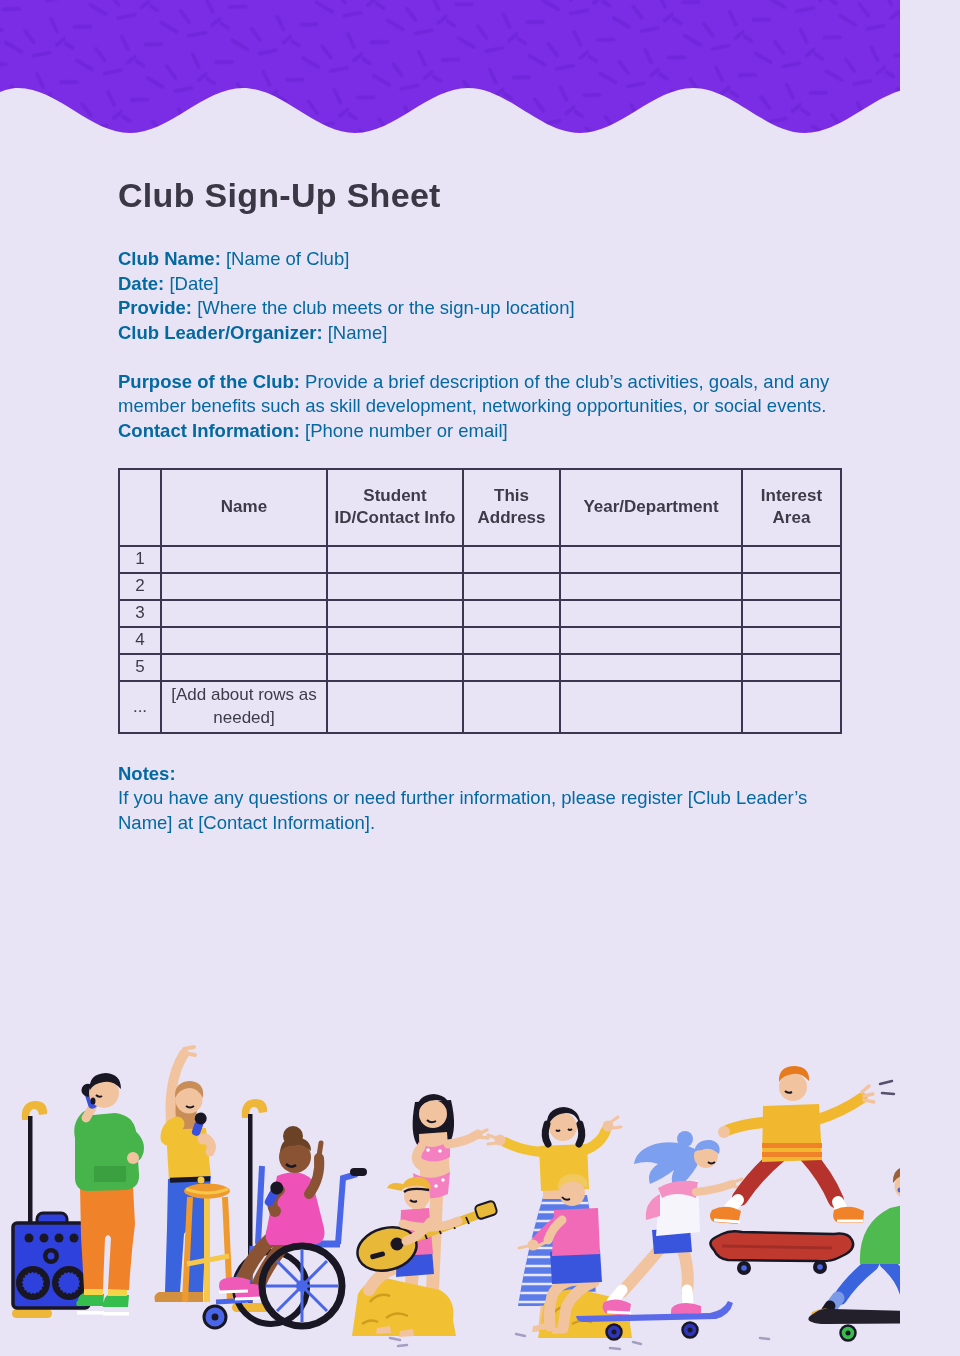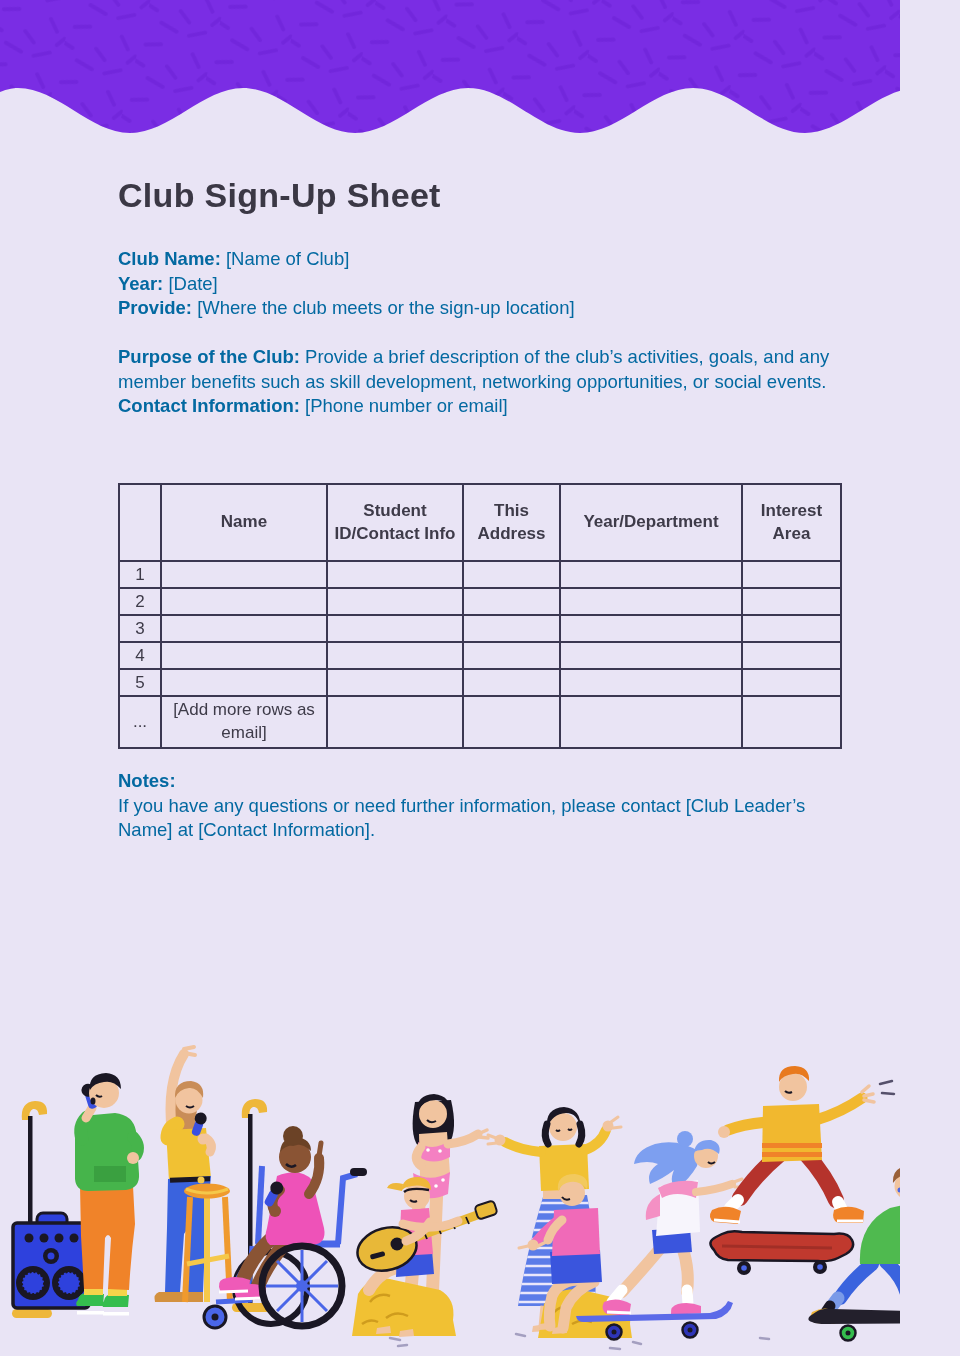--- a/index.html
+++ b/index.html
@@ -30,37 +30,36 @@
     letter-spacing: .3px;
     margin: 0 0 32px 0;
   }
   .line { font-size: 18.5px; line-height: 24.5px; color: #0369a1; }
   .line strong { font-weight: 700; }
   .spacer { height: 24.5px; }
   table.signup {
     border-collapse: collapse;
     table-layout: fixed;
     width: 722px;
-    margin-top: 40px;
   }
   table.signup th, table.signup td {
     border: 2px solid #3b3751;
     font-size: 17px;
     color: #3e3b49;
     text-align: center;
     vertical-align: middle;
     padding: 2px 4px;
     overflow: hidden;
   }
   table.signup thead th { font-weight: 700; height: 77px; line-height: 1.3; }
   table.signup tbody tr { height: 27px; }
   table.signup tbody tr.tall { height: 52px; }
   td.rownum { font-size: 17px; }
   td.addmore { font-size: 17.5px; line-height: 1.35; }
-  .notes { margin-top: 20px; }
+  .notes { margin-top: 28px; }
   .notes .line { font-size: 18.5px; line-height: 24.5px; }
   .illustration { position: absolute; left: 0; bottom: 0; width: 960px; height: 316px; display: block; }
 </style>
 </head>
 <body>
 
 <div class="page">
 
   <svg class="wave" viewBox="0 0 960 140" preserveAspectRatio="none" aria-hidden="true">
     <defs>
@@ -69,22 +68,23 @@
       </pattern>
     </defs>
     <path d="M0 92 C8 89 12 88 18 88 C58 88 90 133 130 133 C170 133 203 88 243 88 C283 88 315 133 355 133 C395 133 428 88 468 88 C508 88 540 133 580 133 C620 133 653 88 693 88 C733 88 765 133 805 133 C845 133 878 88 918 88 C936 88 950 97 960 105 L960 0 L0 0 Z" fill="#7a2de4"></path>
     <path d="M0 92 C8 89 12 88 18 88 C58 88 90 133 130 133 C170 133 203 88 243 88 C283 88 315 133 355 133 C395 133 428 88 468 88 C508 88 540 133 580 133 C620 133 653 88 693 88 C733 88 765 133 805 133 C845 133 878 88 918 88 C936 88 950 97 960 105 L960 0 L0 0 Z" fill="url(#ptex)"></path>
   </svg>
 
   <div class="content">
     <h1 class="title">Club Sign-Up Sheet</h1>
 
     <p class="line"><strong>Club Name:</strong> <span>[Name of Club]</span></p>
-    <p class="line"><strong>Year:</strong> <span>[Date]</span></p>
+    <p class="line"><strong>Date:</strong> <span>[Date]</span></p>
     <p class="line"><strong>Provide:</strong> <span>[Where the club meets or the sign-up location]</span></p>
+    <p class="line"><strong>Club Leader/Organizer:</strong> <span>[Name]</span></p>
 
     <div class="spacer"></div>
 
     <p class="line"><strong>Purpose of the Club:</strong> <span>Provide a brief description of the club’s activities, goals, and any member benefits such as skill development, networking opportunities, or social events.</span></p>
     <p class="line"><strong>Contact Information:</strong> <span>[Phone number or email]</span></p>
 
     <div class="spacer"></div>
 
 
     <table class="signup">
@@ -142,32 +142,32 @@
         <tr>
           <td class="rownum">5</td>
           <td></td>
             <td></td>
             <td></td>
             <td></td>
             <td></td>
         </tr>
         <tr class="tall">
           <td class="rownum">...</td>
-          <td class="addmore">[Add more rows as email]</td>
+          <td class="addmore">[Add about rows as needed]</td>
           <td></td>
             <td></td>
             <td></td>
             <td></td>
         </tr>
       </tbody>
     </table>
 
     <div class="notes">
       <p class="line"><strong>Notes:</strong></p>
-      <p class="line">If you have any questions or need further information, please contact [Club Leader’s Name] at [Contact Information].</p>
+      <p class="line">If you have any questions or need further information, please register [Club Leader’s Name] at [Contact Information].</p>
     </div>
   </div>
 
   <svg class="illustration" viewBox="0 0 960 316" aria-hidden="true">
     <defs>
       <clipPath id="skirtClip">
           <path d="M543 157 L587 155 Q598 212 595 266 L518 266 Q527 210 543 157 Z"></path>
         </clipPath>
     </defs>
 

